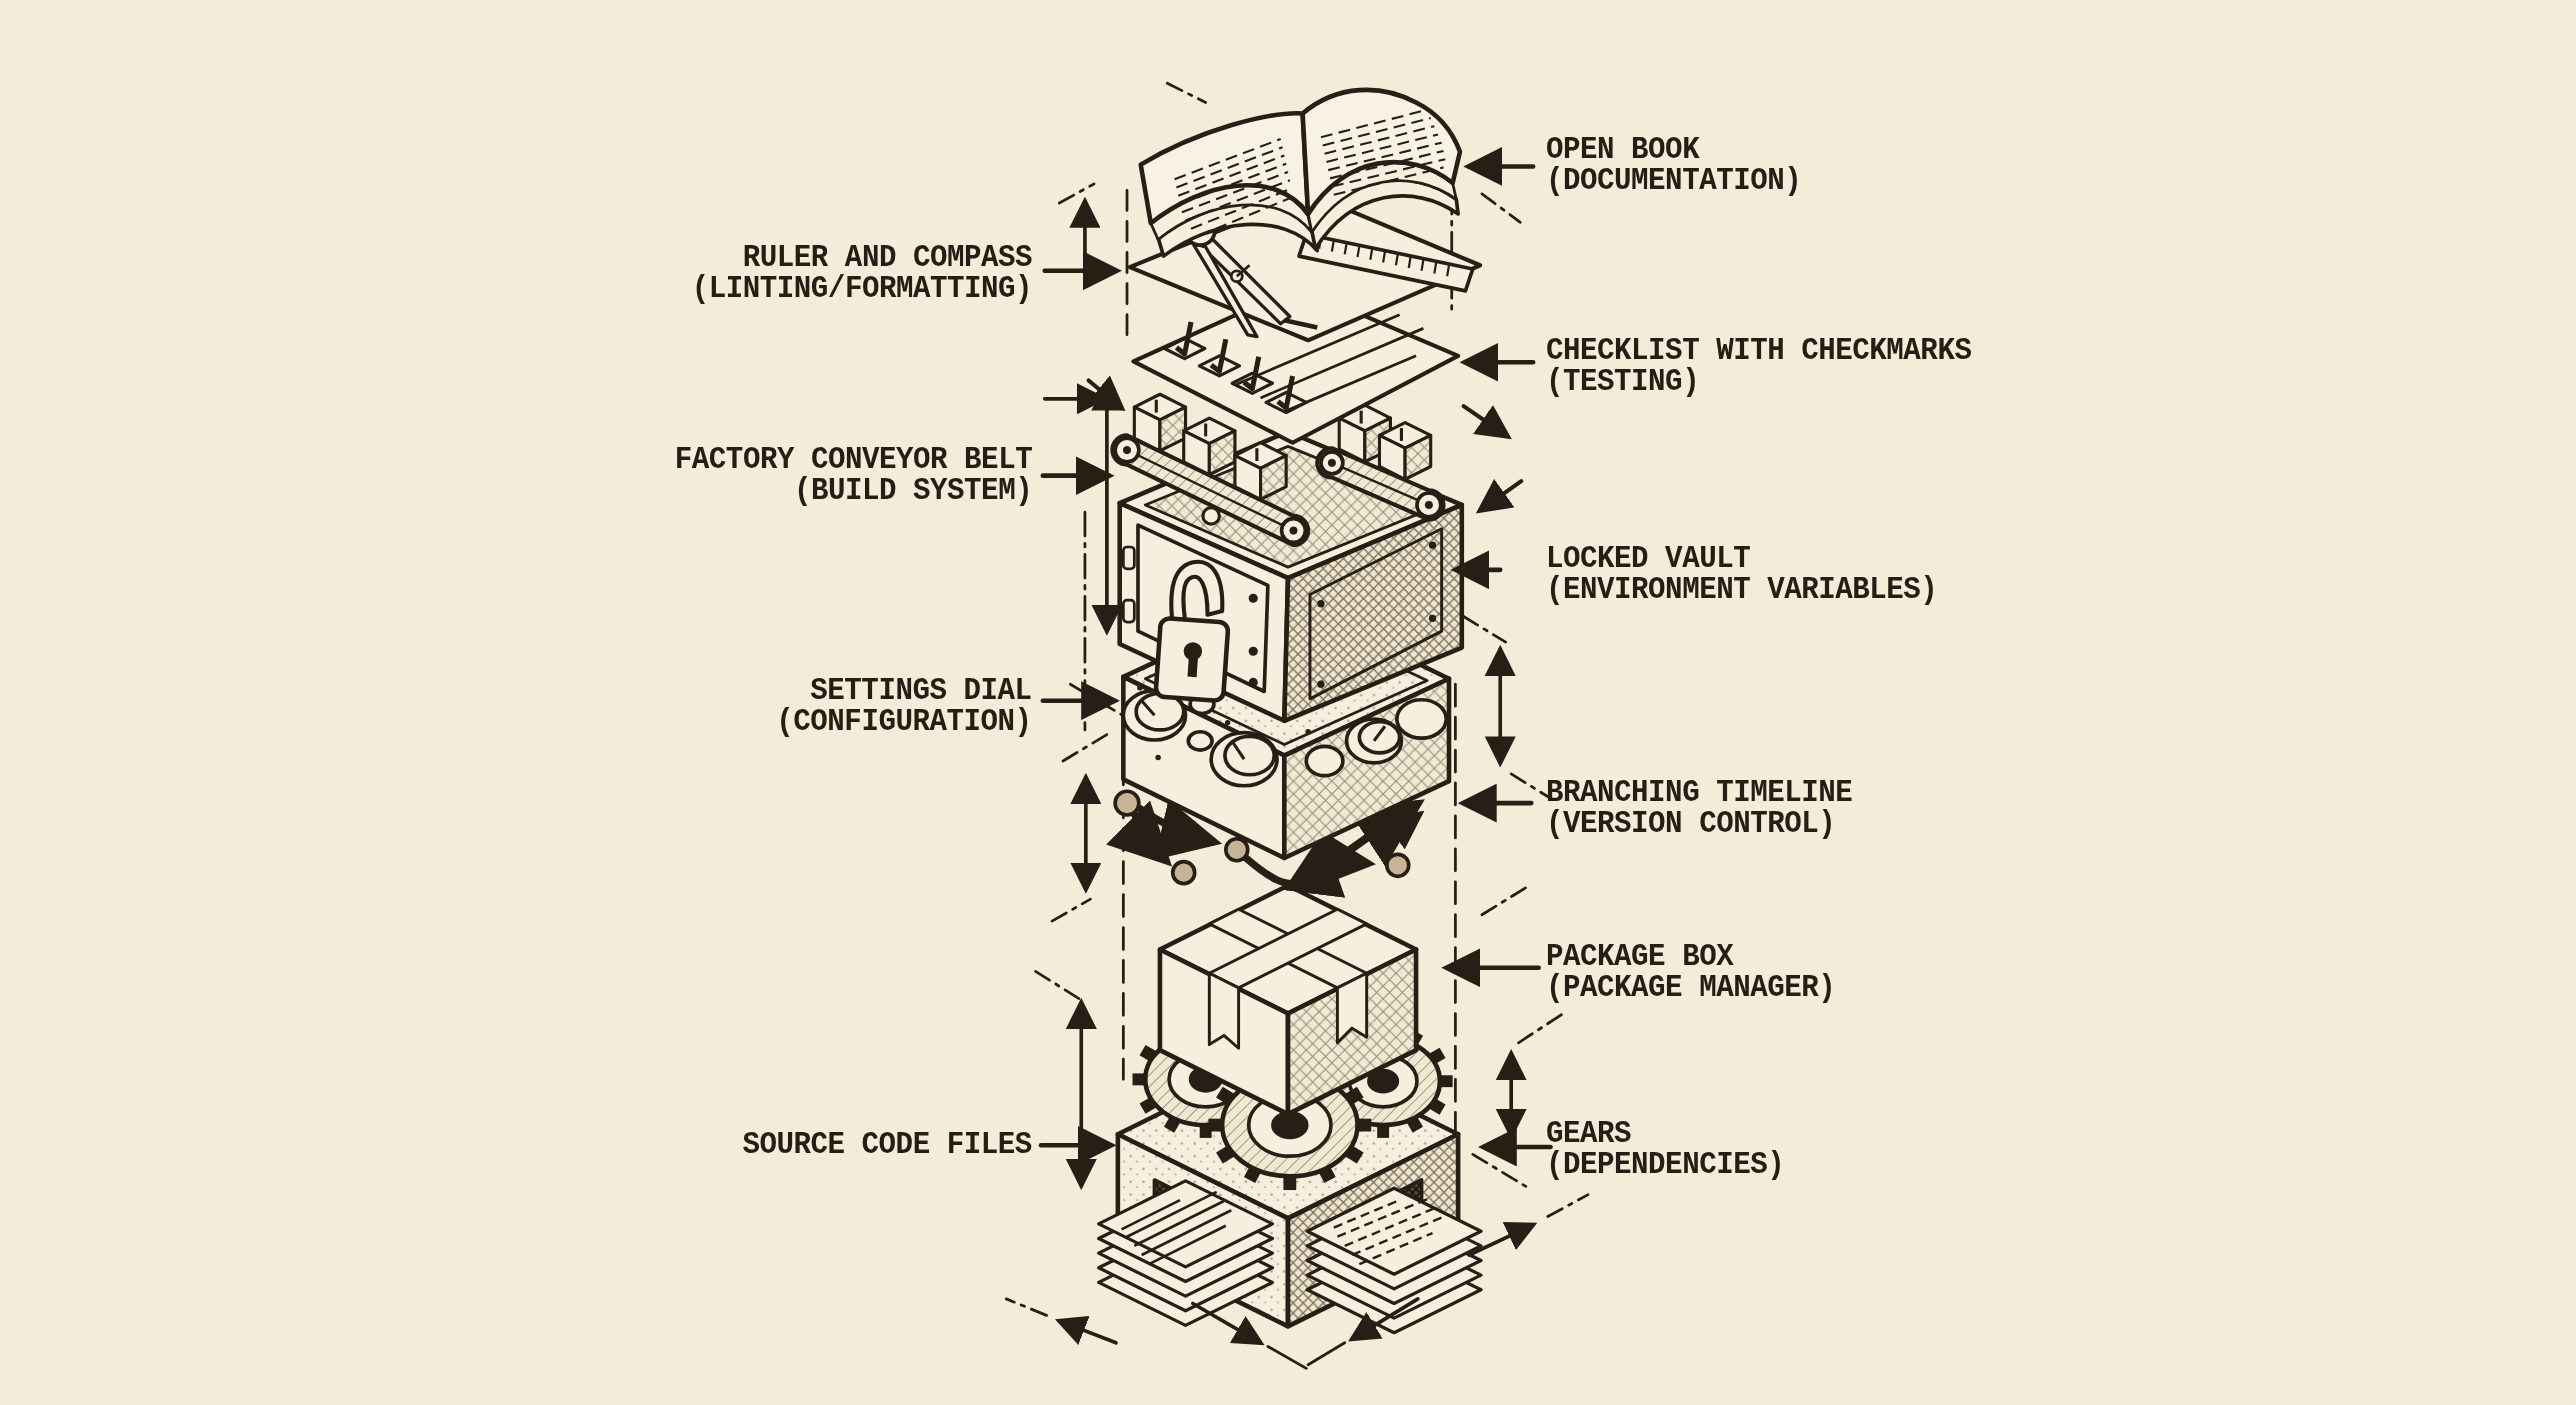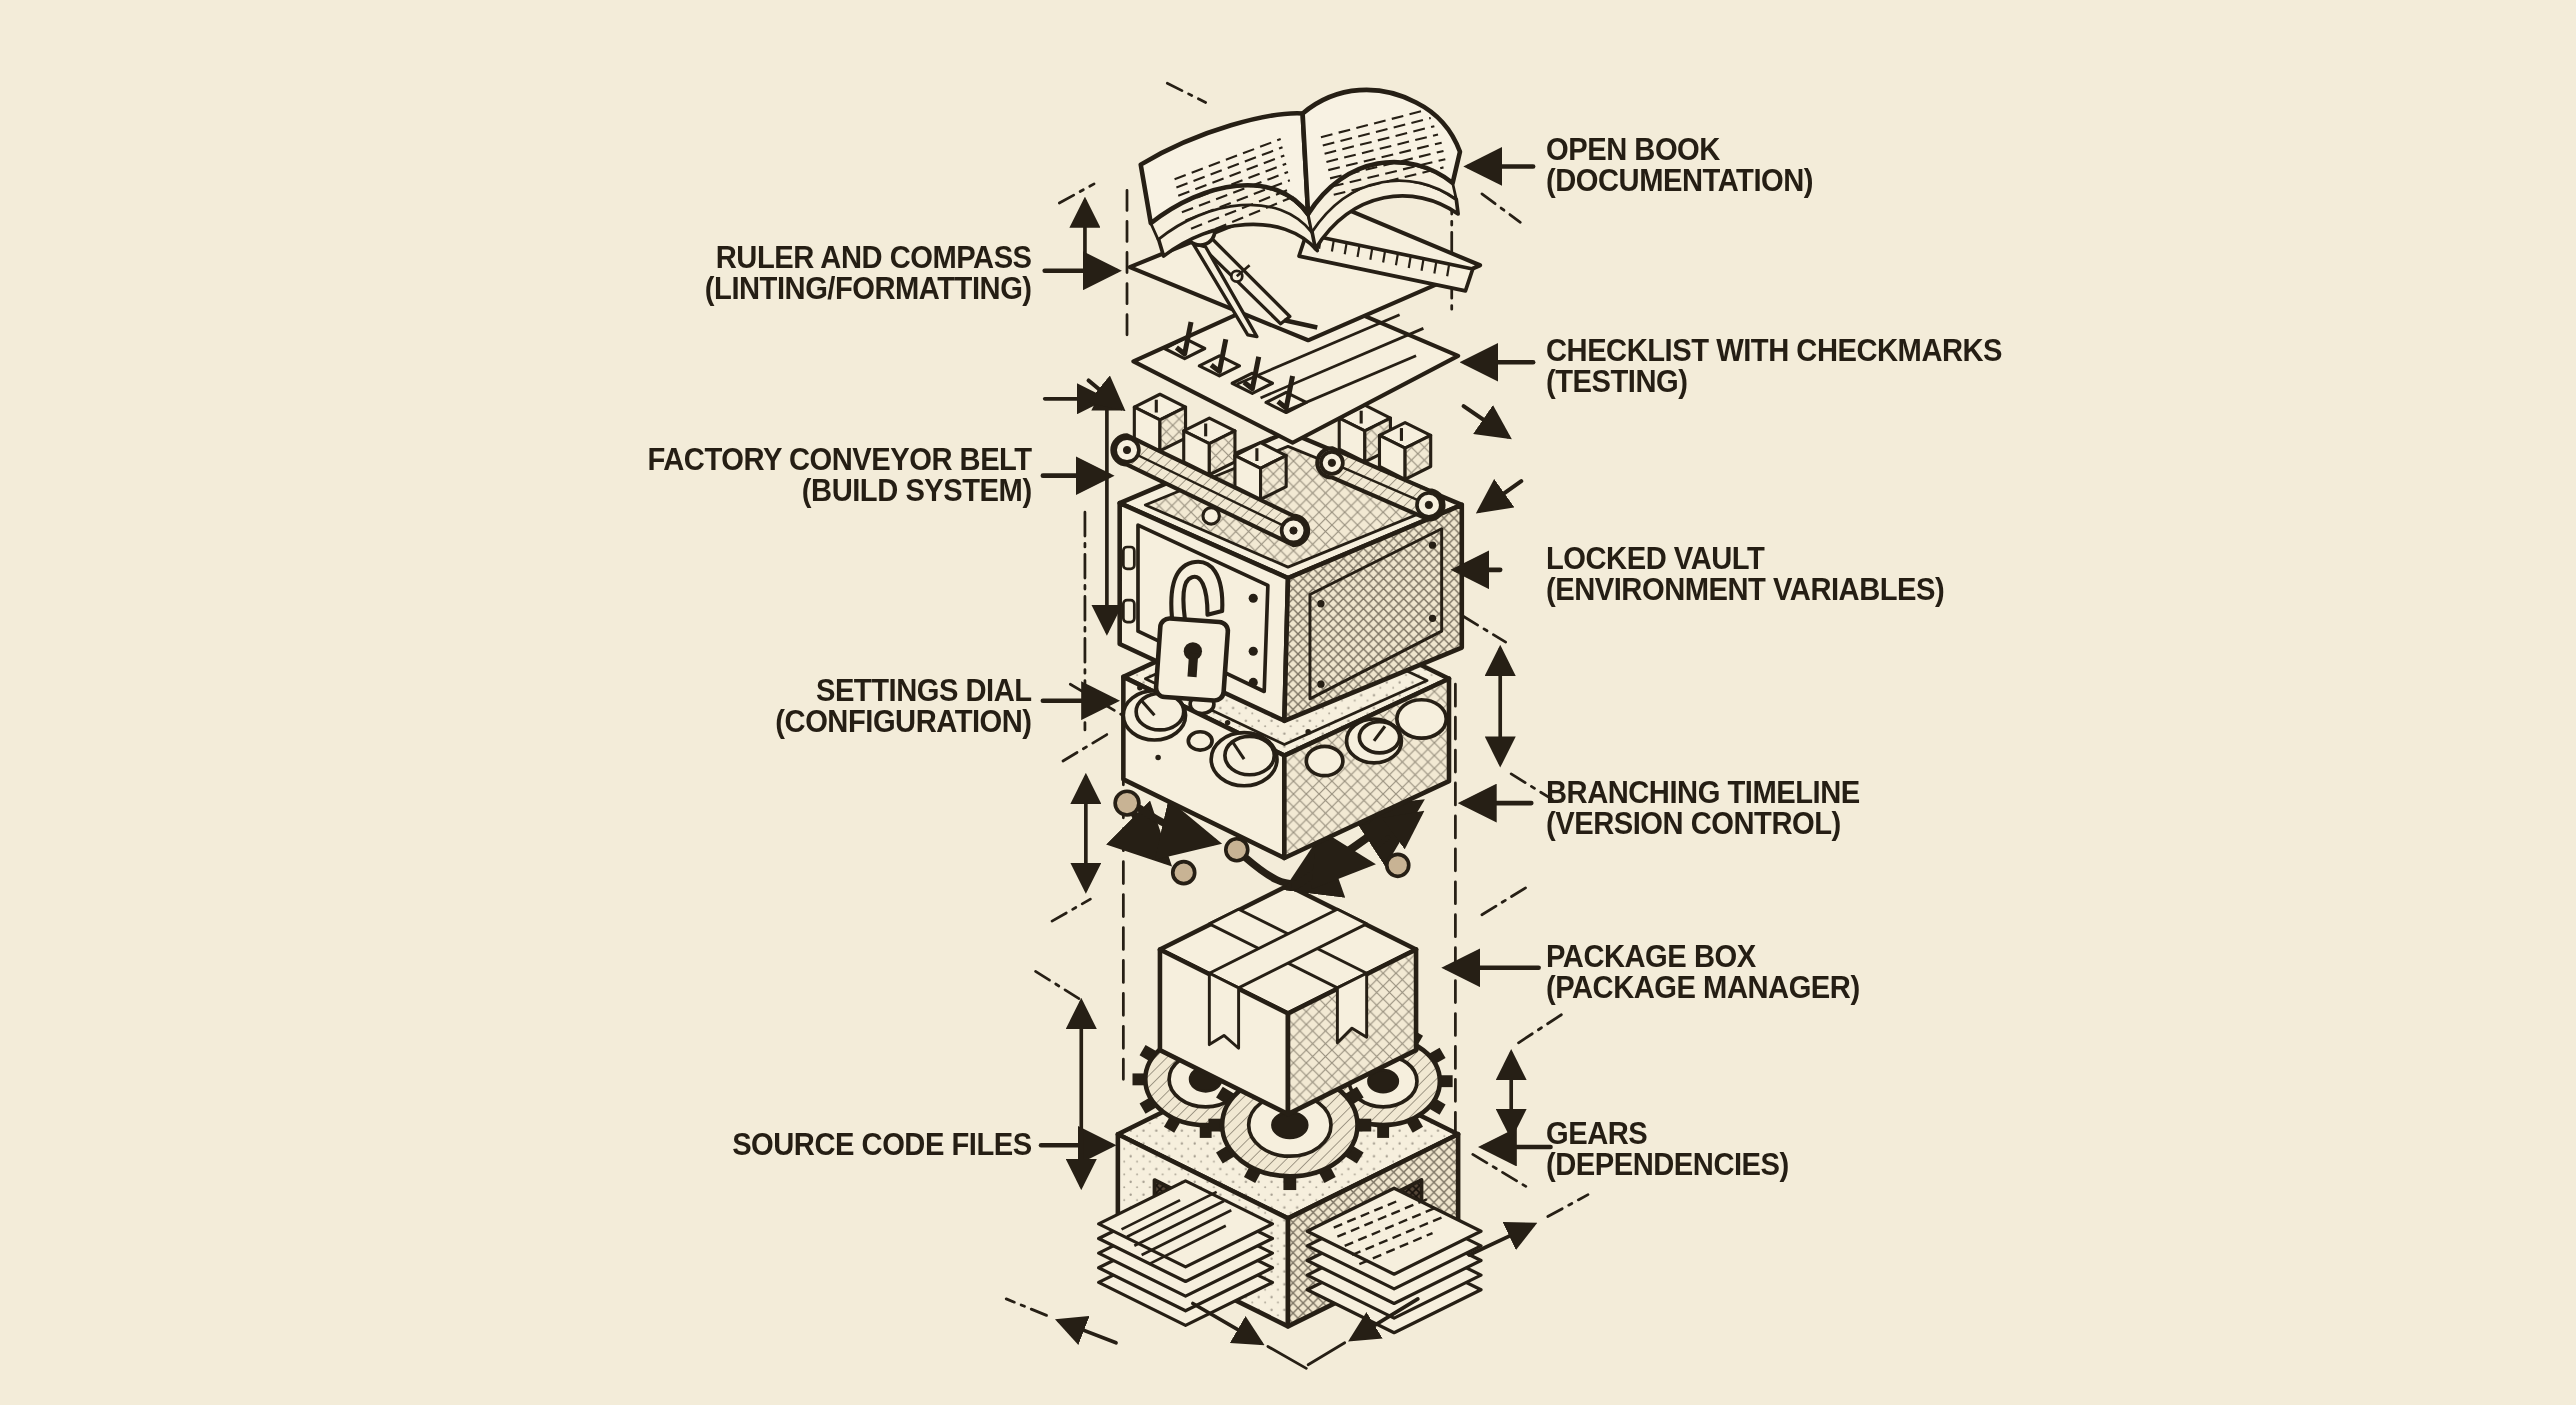--- a/index.html
+++ b/index.html
@@ -1,17 +1,17 @@
 <!DOCTYPE html>
 <html style="font-size:14.6px"><head>
 <meta charset="utf-8">
 <style>
   html,body{margin:0;padding:0;background:#f3ecd9;}
   .stage{position:relative;width:2576px;height:1405px;background:#f3ecd9;overflow:hidden;
-         font-family:Liberation Sans, sans-serif;}
+         font-family:Liberation Mono, monospace;}
   .art{position:absolute;left:0;top:0;width:2576px;height:1405px;}
   .lbl{position:absolute;font-weight:700;font-size:31px;line-height:31px;color:#251e14;
        letter-spacing:-0.5px;white-space:nowrap;}
   .lbl.right{left:1546px;transform:scaleX(.94);transform-origin:left top;}
   .lbl.left{right:1544px;text-align:right;transform:scaleX(.94);transform-origin:right top;}
   .lbl div:empty{display:none;}
   .lbl-doc{top:134px;}  .lbl-lint{top:242px;}  .lbl-test{top:335px;}
   .lbl-build{top:444px;}.lbl-vault{top:543px;} .lbl-config{top:675px;}
   .lbl-vcs{top:777px;}  .lbl-pkg{top:941px;}  .lbl-src{top:1129px;}
   .lbl-deps{top:1118px;}

